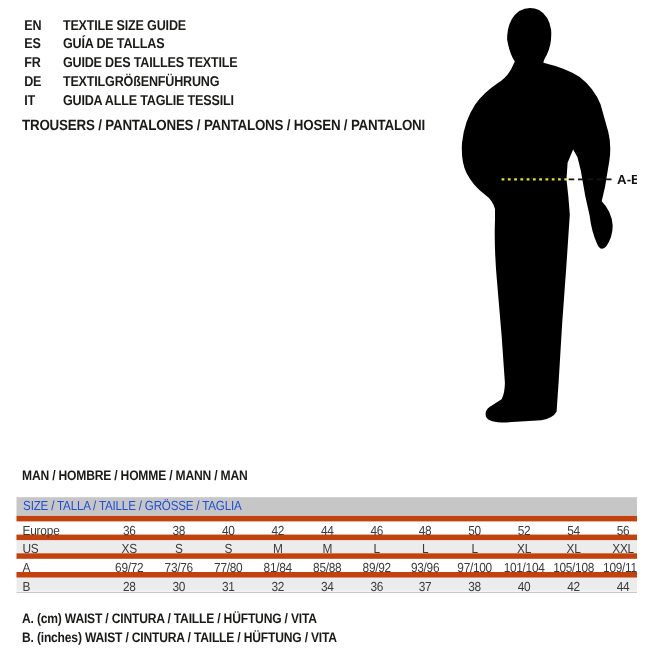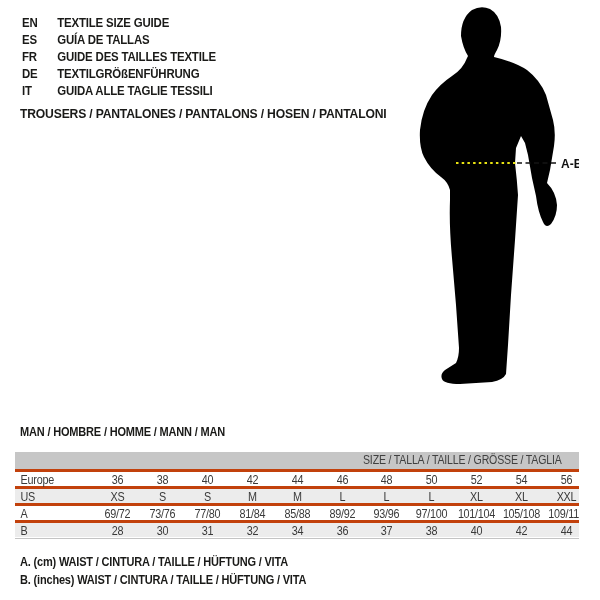--- a/index.html
+++ b/index.html
@@ -19,23 +19,23 @@
   }
   
   .figure-svg{position:absolute;left:0;top:0;}
   
   .gender-title{
     position:absolute;left:20px;top:425px;font-size:12.5px;font-weight:bold;
     letter-spacing:-0.2px;white-space:nowrap;transform:scaleX(0.88);transform-origin:left top;
   }
   
   .size-table{position:absolute;left:15px;top:452px;width:574px;}
-  .t-header{height:17px;line-height:17px;font-size:12px;color:#404040;padding-left:6px;box-sizing:border-box;text-align:right;}
+  .t-header{height:17px;line-height:17px;font-size:12px;color:#1d4ed8;padding-left:6px;box-sizing:border-box;}
   .t-header-text{display:inline-block;transform:scaleX(0.88);transform-origin:left center;white-space:nowrap;letter-spacing:-0.2px;}
-  .t-row{display:flex;height:17px;line-height:16px;font-size:12px;color:#3a3a3a;border-top:3px solid #c2410c;box-sizing:border-box;}
+  .t-row{display:flex;height:17px;line-height:16px;font-size:12px;color:#3a3a3a;border-top:5px solid #c2410c;box-sizing:border-box;}
   .t-row.alt{background:#ececec;}
   .t-label{flex:0 0 80px;padding-left:6px;box-sizing:border-box;transform:scaleX(0.9);transform-origin:left center;letter-spacing:-0.2px;}
   .t-cell{flex:1 1 0;text-align:center;transform:scaleX(0.9);transform-origin:center center;letter-spacing:-0.3px;white-space:nowrap;}
   .table-bottom-line{position:absolute;left:15px;top:538px;width:574px;height:1px;background:#c4c4c4;}
   
   .notes{position:absolute;left:20px;top:554px;transform:scaleX(0.88);transform-origin:left top;}
   .note-line{height:17.5px;line-height:17.5px;font-size:12.5px;font-weight:bold;letter-spacing:-0.2px;white-space:nowrap;}
 </style>
 </head>
 <body>

